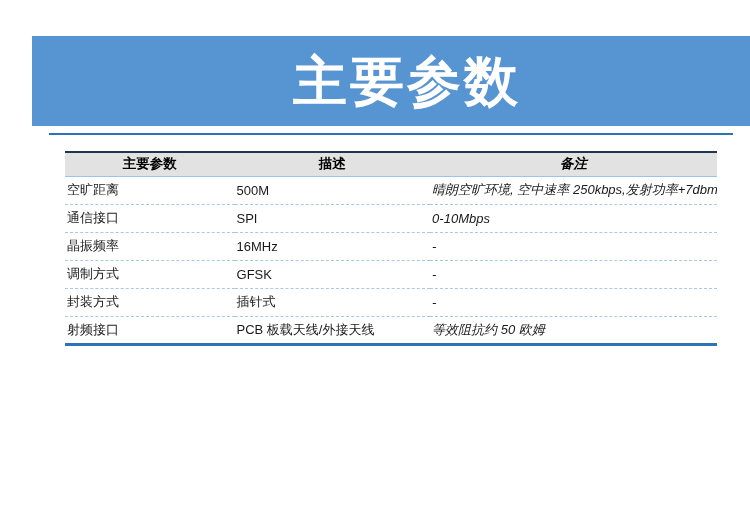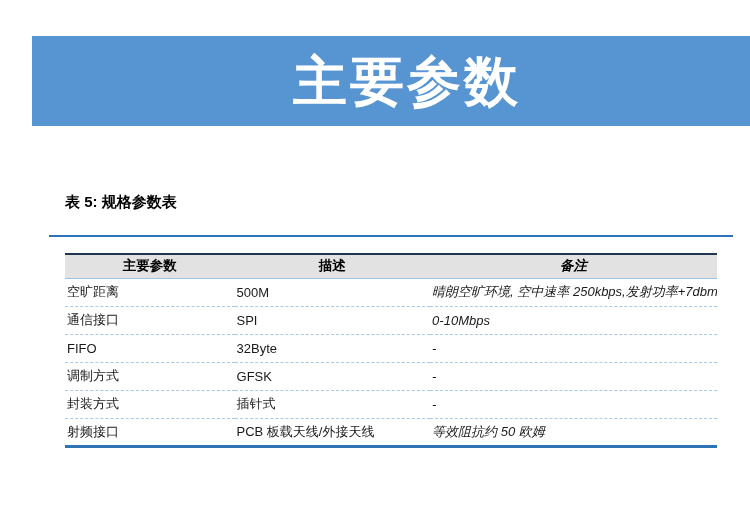--- a/index.html
+++ b/index.html
@@ -77,21 +77,20 @@
   .col-note  { width: 44%; font-style: italic; }
 </style>
 </head>
 <body>
 
 <div class="banner">
   <div class="banner-title">主要参数</div>
 </div>
 
 <div class="content">
-  <div class="table-caption">表 5: 规格参数表</div>
 
   <div class="table-wrap">
     <table class="spec-table">
       <thead>
         <tr>
           <th class="col-param">主要参数</th>
           <th class="col-desc">描述</th>
           <th class="col-note">备注</th>
         </tr>
       </thead>
@@ -100,22 +99,22 @@
     <td class="col-param">空旷距离</td>
     <td class="col-desc">500M</td>
     <td class="col-note">晴朗空旷环境, 空中速率 250kbps,发射功率+7dbm</td>
   </tr>
           <tr>
     <td class="col-param">通信接口</td>
     <td class="col-desc">SPI</td>
     <td class="col-note">0-10Mbps</td>
   </tr>
           <tr>
-    <td class="col-param">FIFO</td>
-    <td class="col-desc">32Byte</td>
+    <td class="col-param">晶振频率</td>
+    <td class="col-desc">16MHz</td>
     <td class="col-note">-</td>
   </tr>
           <tr>
     <td class="col-param">调制方式</td>
     <td class="col-desc">GFSK</td>
     <td class="col-note">-</td>
   </tr>
           <tr>
     <td class="col-param">封装方式</td>
     <td class="col-desc">插针式</td>

